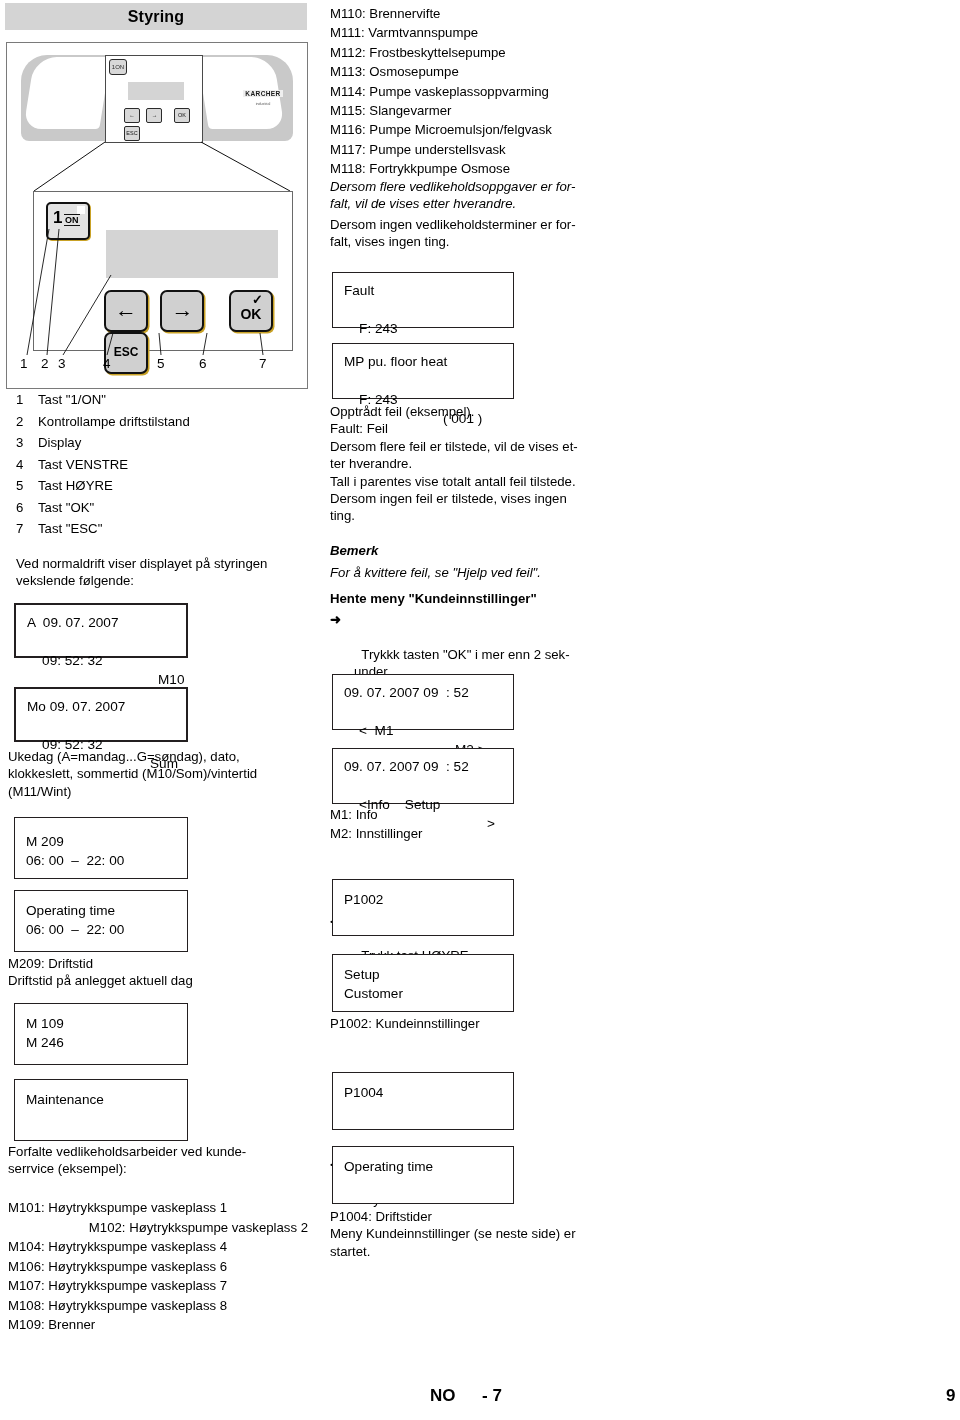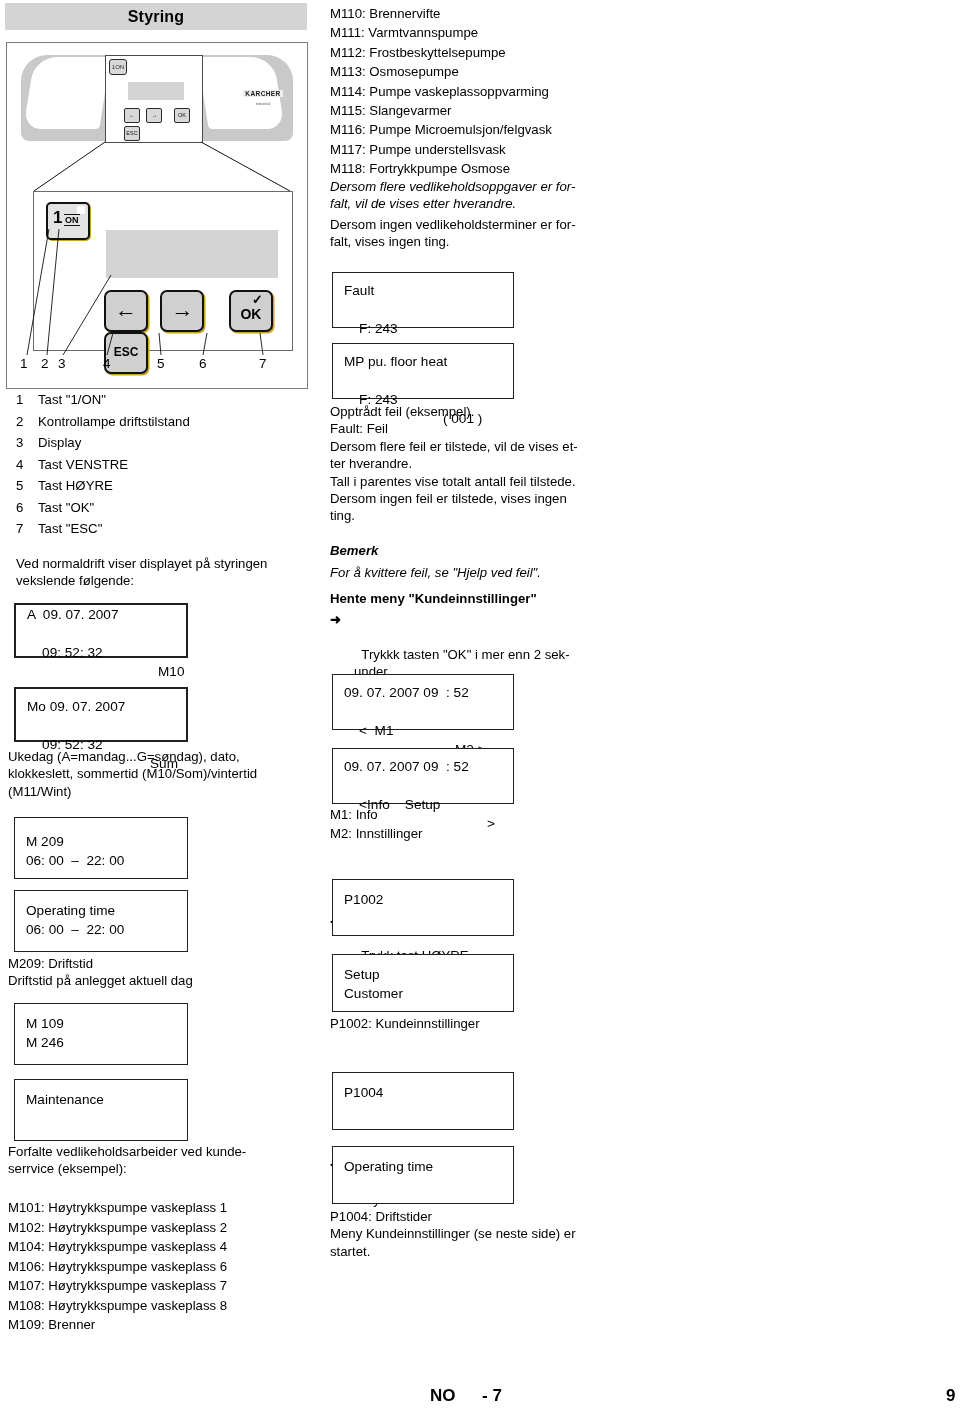--- a/index.html
+++ b/index.html
@@ -328,21 +328,21 @@
   <div style="position:absolute; left:0; top:129px; height:21.5px;">
       <span class="n">7</span>
       <span class="v">Tast "ESC"</span>
     </div>
 </div>
 
 <div class="abs txt" style="left:16px; top:555px; width:292px;">Ved normaldrift viser displayet på styringen
 vekslende følgende:</div>
 
 <div class="lcd thick" style="left:14px; top:603px; width:174px; height:55px;">
-  <div class="row" style="margin-top:0;">A  09. 07. 2007</div>
+  <div class="row" style="margin-top:8px;">A  09. 07. 2007</div>
   <div class="row">
     <span>09: 52: 32</span>
     <span class="right" style="left:142px;">M10</span>
   </div>
 </div>
 
 <div class="lcd thick" style="left:14px; top:687px; width:174px; height:55px;">
   <div class="row" style="margin-top:8px;">Mo 09. 07. 2007</div>
   <div class="row">
     <span>09: 52: 32</span>
@@ -375,21 +375,21 @@
 <div class="lcd" style="left:14px; top:1079px; width:174px; height:62px;">
   <div class="row" style="margin-top:10px;">Maintenance</div>
   <div class="row"></div>
 </div>
 
 <div class="abs txt" style="left:8px; top:1143px; width:300px;">Forfalte vedlikeholdsarbeider ved kunde-
 serrvice (eksempel):</div>
 
 <div class="abs" style="left:8px; top:1198px; width:300px;">
   <div class="txt" style="line-height:19.5px;">M101: Høytrykkspumpe vaskeplass 1</div>
-  <div class="txt" style="line-height:19.5px;">M102: Høytrykkspumpe vaskeplass 2</div>
+  <div class="txt" style="line-height:19.5px;text-align:right;">M102: Høytrykkspumpe vaskeplass 2</div>
   <div class="txt" style="line-height:19.5px;">M104: Høytrykkspumpe vaskeplass 4</div>
   <div class="txt" style="line-height:19.5px;">M106: Høytrykkspumpe vaskeplass 6</div>
   <div class="txt" style="line-height:19.5px;">M107: Høytrykkspumpe vaskeplass 7</div>
   <div class="txt" style="line-height:19.5px;">M108: Høytrykkspumpe vaskeplass 8</div>
   <div class="txt" style="line-height:19.5px;">M109: Brenner</div>
 </div>
 
 <div class="abs" style="left:330px; top:4px; width:310px;">
   <div class="txt" style="line-height:19.4px;">M110: Brennervifte</div>
   <div class="txt" style="line-height:19.4px;">M111: Varmtvannspumpe</div>

